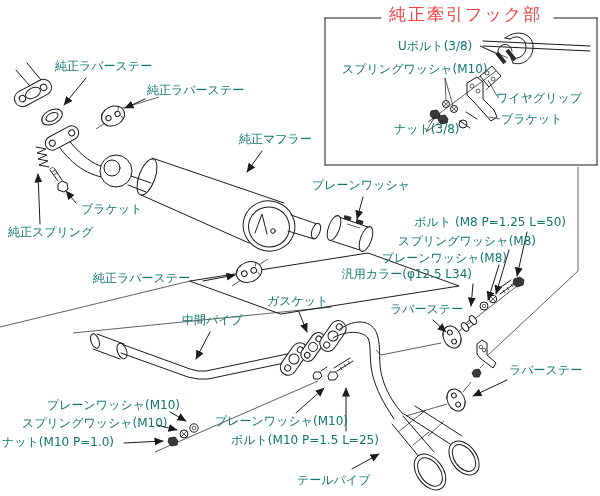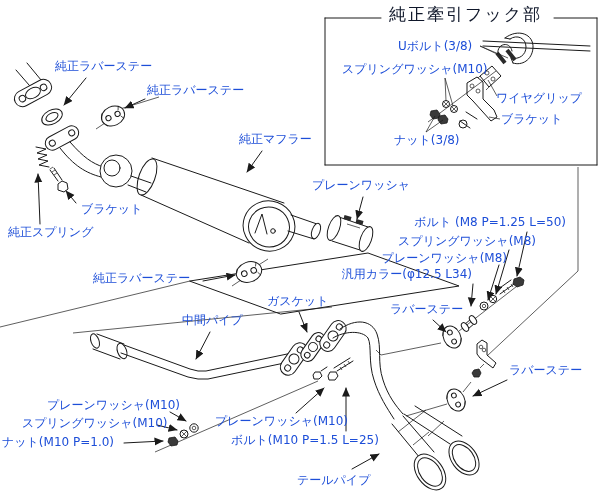--- a/index.html
+++ b/index.html
@@ -3,25 +3,25 @@
 <meta charset="utf-8">
 <style>
   html,body{margin:0;padding:0;background:#fff;}
   .stage{
     position:relative;width:600px;height:496px;background:#ffffff;overflow:hidden;
     font-family:"DejaVu Sans","Liberation Sans",sans-serif;color:#111;
   }
   .art{position:absolute;left:0;top:0;}
   .lbl{
     position:absolute;font-size:12px;line-height:13px;white-space:nowrap;
-    color:#1d4ed8;letter-spacing:0px;
+    color:#0f766e;letter-spacing:0px;
   }
   .inset-title{
     position:absolute;font-size:17px;line-height:20px;white-space:nowrap;
-    letter-spacing:2px;background:#fff;padding:0 5px;color:#0f172a;
+    letter-spacing:2px;background:#fff;padding:0 5px;color:#ef4444;
   }
   
   .ln{fill:none;stroke:#1a1a1a;stroke-width:1;stroke-linecap:round;stroke-linejoin:round;}
   .thin{fill:none;stroke:#1a1a1a;stroke-width:0.7;}
   .flw{fill:#ffffff;stroke:#1a1a1a;stroke-width:1;stroke-linejoin:round;}
   .fld{fill:#3a3a3a;stroke:#1a1a1a;stroke-width:0.8;}
   .thick{fill:none;stroke:#2a2a2a;stroke-width:4;stroke-linecap:butt;}
 </style>
 </head>
 <body>
@@ -274,21 +274,21 @@
     <path class="thin" d="M426,132 L435,116 M426,132 L443,120"></path>
     <path class="thin" d="M578,167 L578,271 L487,356"></path>
   </g>
 </svg>
 
 <div class="inset-title" style="left:384px;top:4px;">純正牽引フック部</div>
 <div class="lbl" style="left:398px;top:40px;">Uボルト(3/8)</div>
 <div class="lbl" style="left:342px;top:63px;">スプリングワッシャ(M10)</div>
 <div class="lbl" style="left:496px;top:92px;">ワイヤグリップ</div>
 <div class="lbl" style="left:501px;top:113px;">ブラケット</div>
-<div class="lbl" style="left:394px;top:134px;text-align:center;">ナット(3/8)</div>
+<div class="lbl" style="left:394px;top:123px;text-align:center;">ナット(3/8)</div>
 
 <div class="lbl" style="left:55px;top:60px;">純正ラバーステー</div>
 <div class="lbl" style="left:147px;top:84px;">純正ラバーステー</div>
 <div class="lbl" style="left:239px;top:133px;text-align:right;">純正マフラー</div>
 <div class="lbl" style="left:312px;top:179px;">プレーンワッシャ</div>
 <div class="lbl" style="left:81px;top:203px;">ブラケット</div>
 <div class="lbl" style="left:8px;top:226px;text-align:center;">純正スプリング</div>
 <div class="lbl" style="left:93px;top:272px;">純正ラバーステー</div>
 
 <div class="lbl" style="right:34px;top:216px;">ボルト (M8 P=1.25 L=50)</div>

